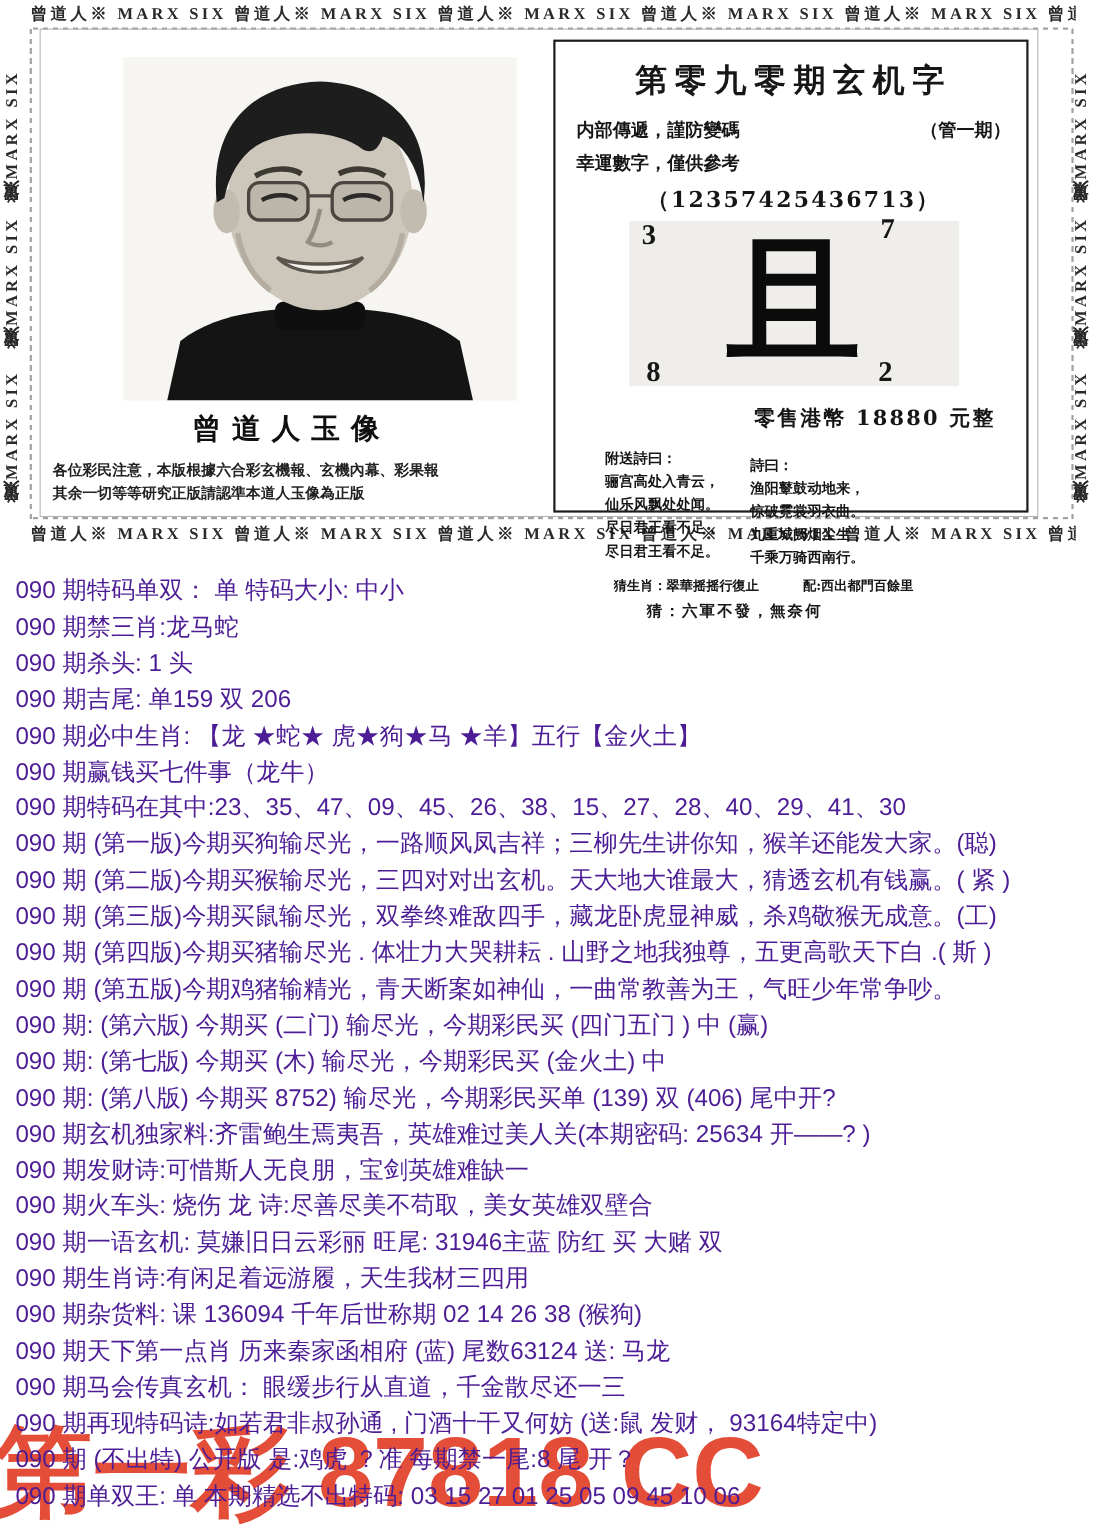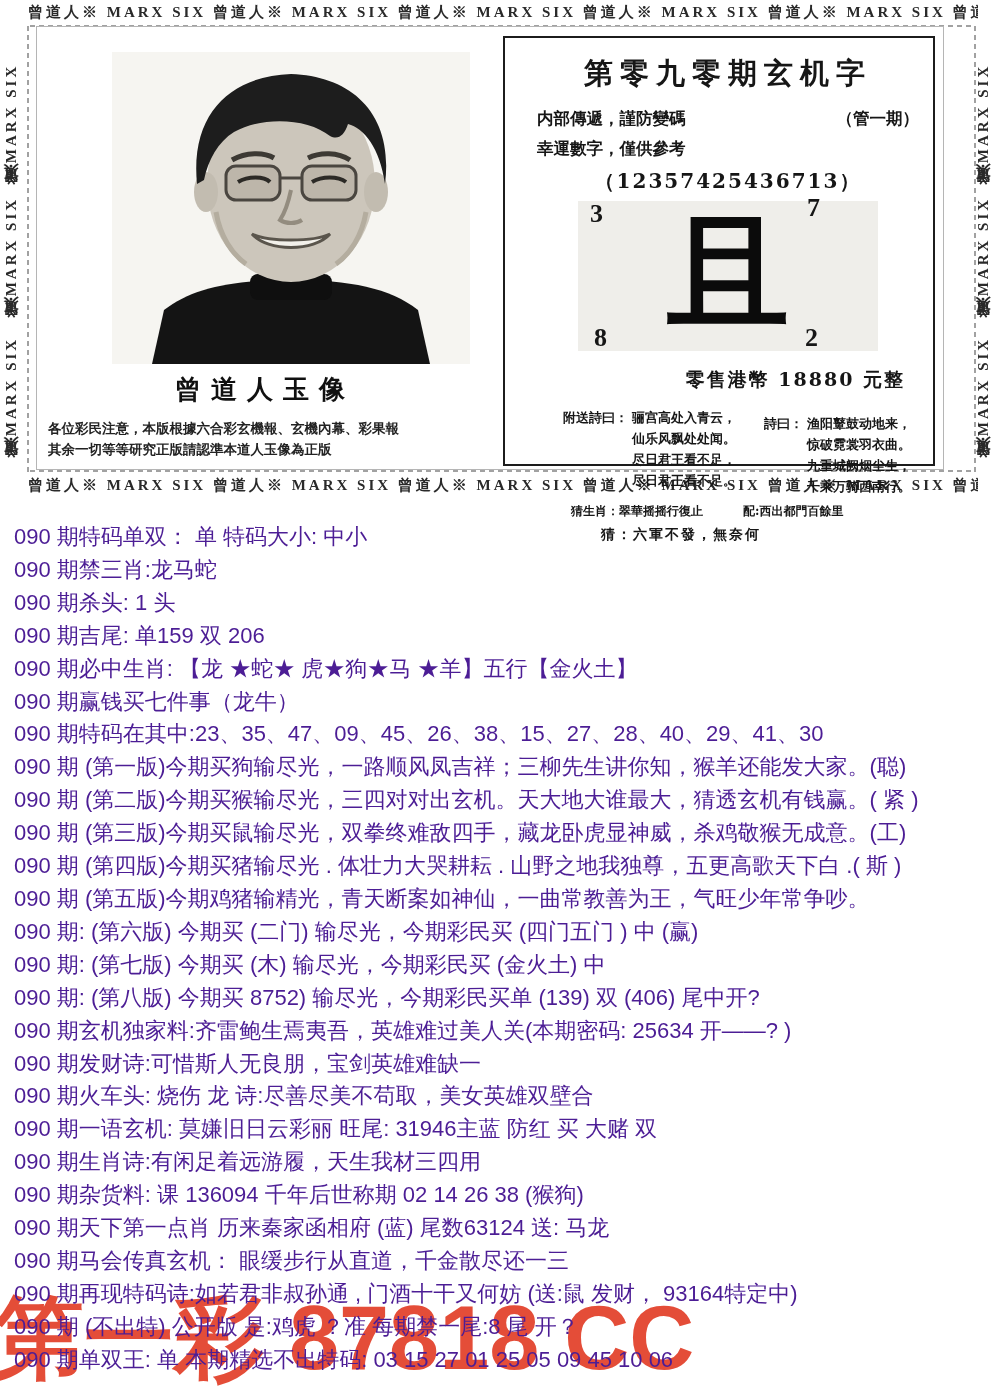--- a/index.html
+++ b/index.html
@@ -23,34 +23,34 @@
 
   
   .photo{position:absolute;left:112px;top:52px;width:358px;height:312px;background:#f6f5f1;}
   .caption{position:absolute;left:40px;top:372px;width:450px;text-align:center;
            font-family:"Liberation Serif",serif;font-weight:bold;font-size:26px;letter-spacing:10px;color:#101010;}
   .notice{position:absolute;left:48px;top:418px;width:450px;font-family:"DejaVu Serif",serif;
           font-size:13.5px;font-weight:600;color:#222;line-height:21px;}
 
   
   .mbox{position:absolute;left:503px;top:36px;width:432px;height:430px;border:2px solid #1c1c1c;
-        font-family:"DejaVu Serif",serif;color:#161616;box-sizing:border-box;padding:10px 14px 6px 32px;}
+        font-family:"DejaVu Serif",serif;color:#161616;box-sizing:border-box;padding:10px 14px 6px 19px;}
   .m-title{text-align:center;font-size:29px;font-weight:bold;letter-spacing:7px;margin-top:6px;}
   .m-sub{display:flex;justify-content:space-between;font-size:16.5px;font-weight:bold;margin-top:14px;gap:35px;}
   .m-line2{font-size:16.5px;font-weight:bold;margin-top:8px;}
   .m-lucky{text-align:center;font-size:20px;font-weight:bold;letter-spacing:2px;margin-top:8px;}
   .charblock{position:relative;width:300px;height:150px;margin:6px auto 0 auto;background:#efeeea;}
   .corner{position:absolute;font-size:26px;font-weight:bold;font-family:"Liberation Serif",serif;}
   .c-tl{left:12px;top:-2px;}  .c-tr{right:58px;top:-8px;}
   .c-bl{left:16px;bottom:-2px;} .c-br{right:60px;bottom:-2px;}
   .bigchar{position:absolute;left:0;right:0;top:-4px;text-align:center;font-size:122px;line-height:150px;
            font-weight:bold;font-family:"DejaVu Serif",serif;color:#0b0b0b;}
   .m-price{text-align:right;font-size:19px;font-weight:bold;margin:16px 14px 0 0;letter-spacing:2px;}
   .poems{display:flex;margin-top:14px;font-size:13px;font-weight:600;line-height:21px;}
-  .poem{display:flex;}
+  .poem{display:flex;flex-direction:column;}
   .poem .plabel{white-space:nowrap;margin-right:4px;}
   .poem1{margin-left:26px;}
   .poem2{margin-left:28px;margin-top:6px;}
   .m-guessrow{display:flex;font-size:12px;font-weight:700;margin-top:6px;}
   .m-guess-zodiac{margin-left:34px;}
   .m-pair{margin-left:40px;}
   .m-guess{font-size:14px;font-weight:700;margin-top:6px;margin-left:64px;letter-spacing:2px;}
 
   
   .tips{position:absolute;left:14px;top:521px;width:978px;z-index:2;}

